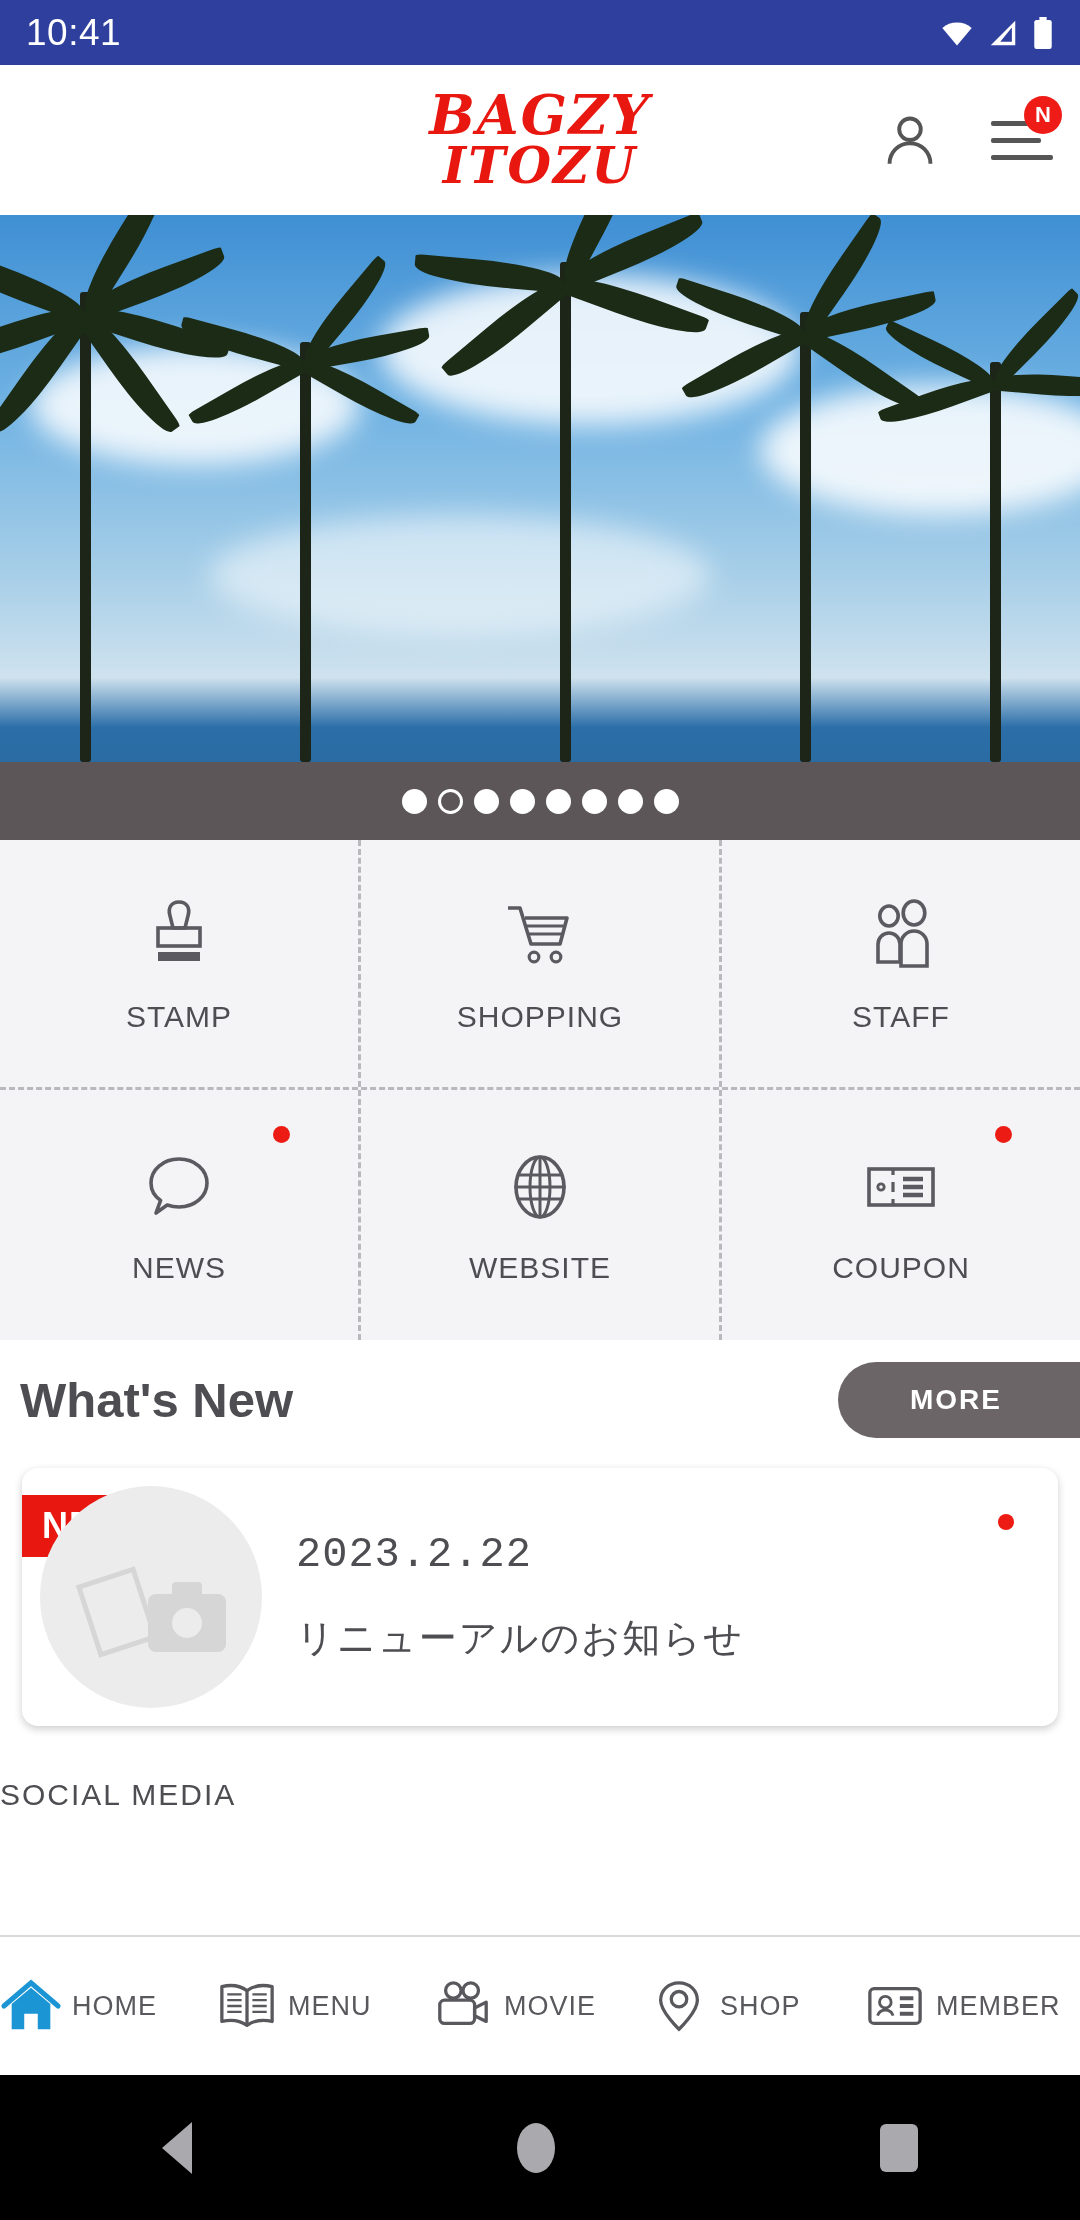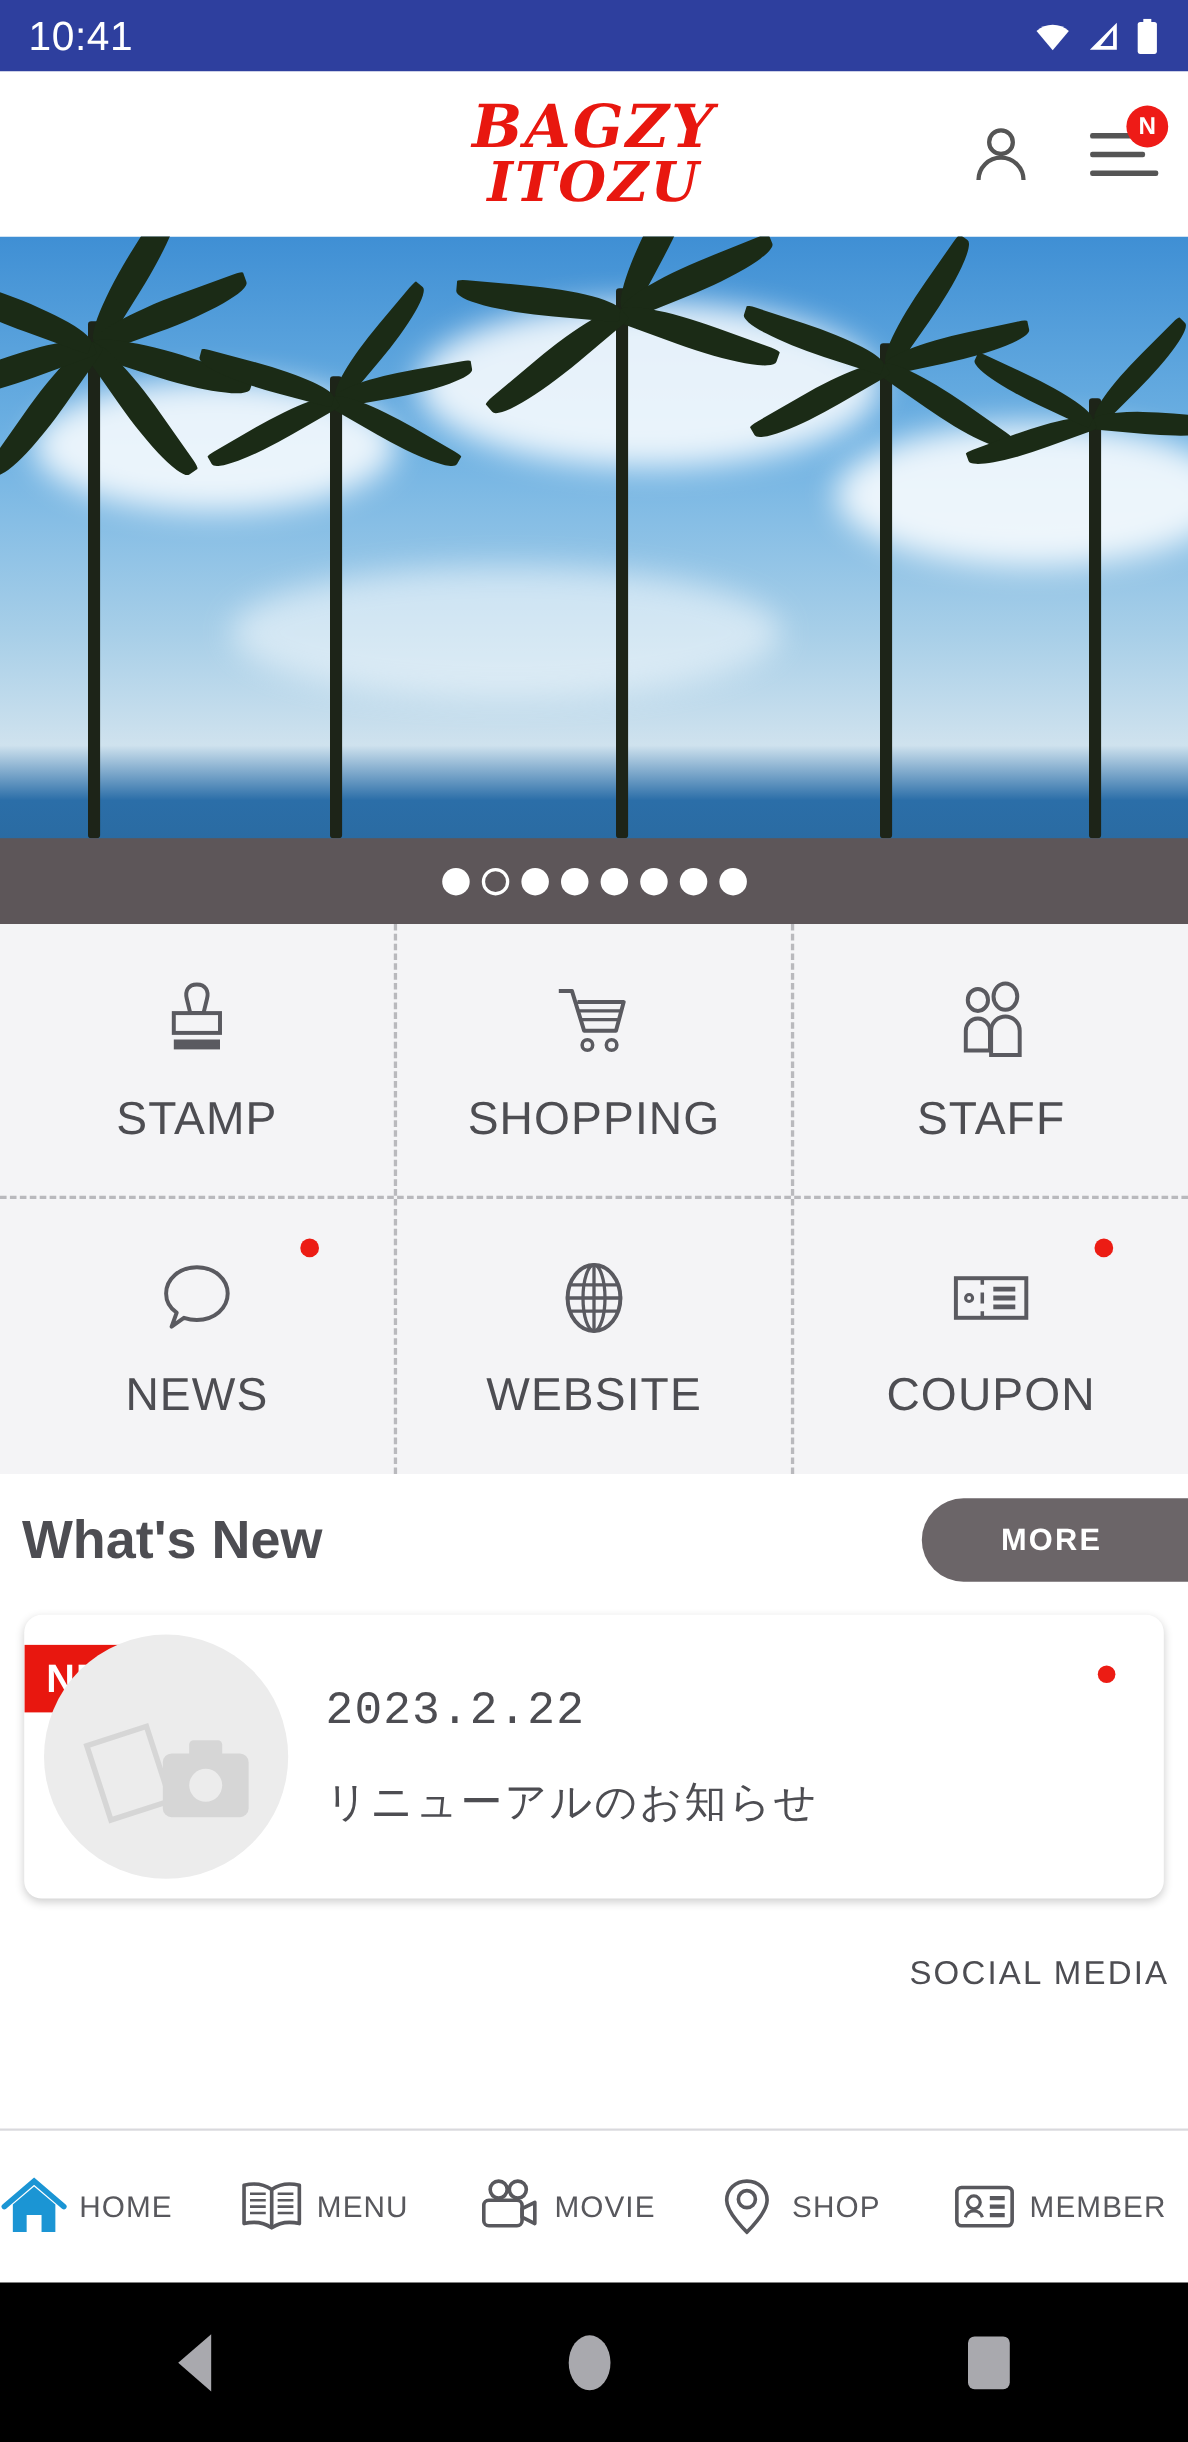--- a/index.html
+++ b/index.html
@@ -69,21 +69,21 @@
 
   
   .grid { background:#f4f4f6; }
   .grid-row { display:flex; height:250px; }
   .grid-row.first { border-bottom:3px dashed #b9b9bd; }
   .grid-cell {
     flex:1; position:relative; display:flex; flex-direction:column;
     align-items:center; justify-content:center; gap:22px;
   }
   .grid-cell + .grid-cell { border-left:3px dashed #b9b9bd; }
-  .grid-label { font-size:42px; color:#4d4d52; letter-spacing:1px; font-family:"Liberation Sans", sans-serif; }
+  .grid-label { font-size:30px; color:#4d4d52; letter-spacing:1px; font-family:"Liberation Sans", sans-serif; }
   .cell-dot {
     position:absolute; top:36px; right:68px; width:17px; height:17px;
     border-radius:50%; background:#ec1c14;
   }
 
   
   .section-head {
     height:120px; display:flex; align-items:center;
     justify-content:space-between; padding-left:20px; background:#fff;
   }
@@ -130,22 +130,22 @@
   .news-body { margin-left:34px; display:flex; flex-direction:column; gap:34px; }
   .news-date { font-size:42px; color:#4d4d52; letter-spacing:1px; font-family:Liberation Mono, monospace; }
   .news-title { font-size:38px; color:#4d4d52; letter-spacing:2px; font-family:"DejaVu Sans", sans-serif; }
   .news-dot {
     position:absolute; right:44px; top:46px; width:16px; height:16px;
     border-radius:50%; background:#ec1c14;
   }
 
   
   .social {
-    text-align:right; font-size:30px; color:#4d4d52; letter-spacing:2px;
-    padding:26px 17px 40px 0; background:#fff;
+    text-align:left; font-size:30px; color:#4d4d52; letter-spacing:2px;
+    padding:26px 0 40px 0; background:#fff;
   }
 
   
   .bottomnav {
     position:absolute; left:0; bottom:145px; width:100%; height:140px;
     background:#fff; border-top:2px solid #d9d9dd;
     display:flex; align-items:center;
   }
   .nav-item {
     flex:1; display:flex; flex-direction:row; align-items:center; gap:10px;

